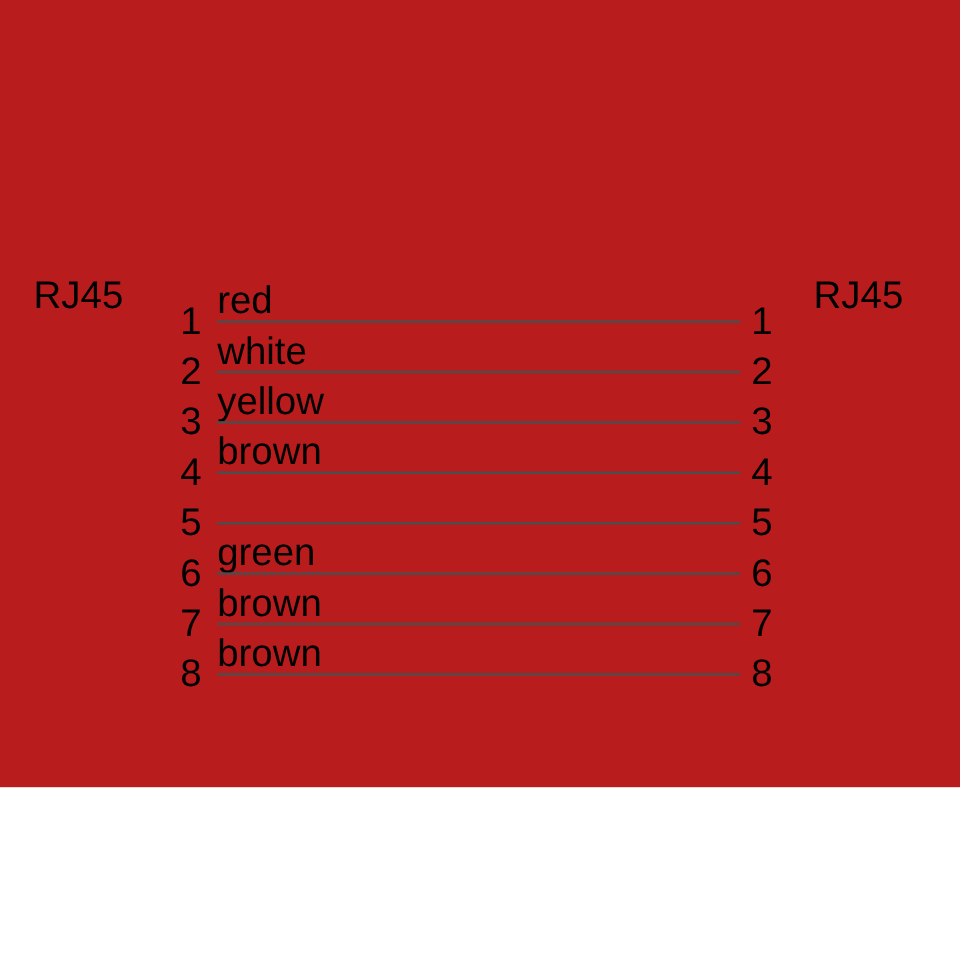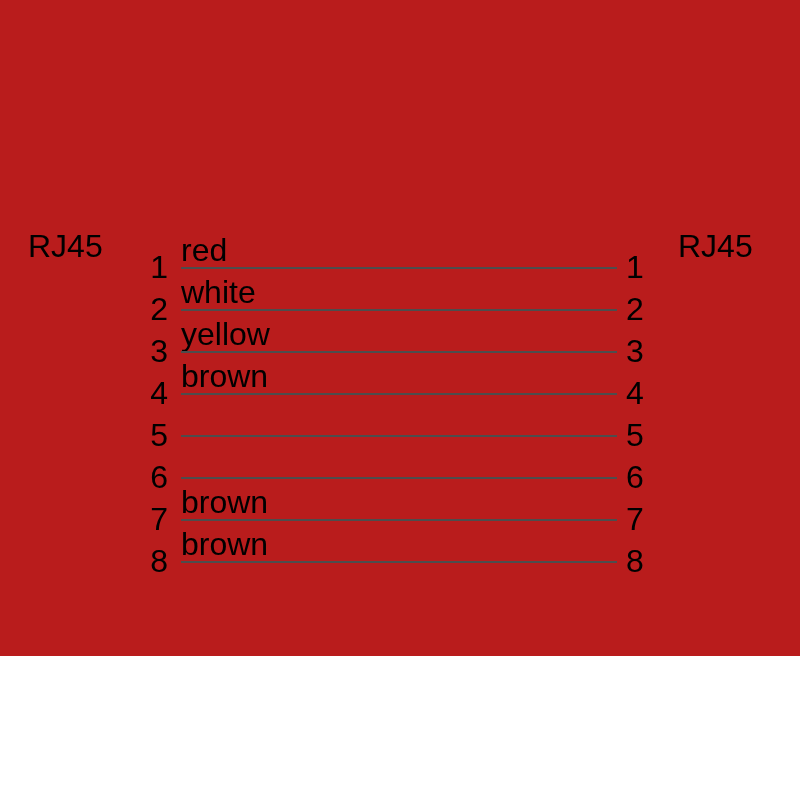--- a/index.html
+++ b/index.html
@@ -107,20 +107,21 @@
   </div>
 
   <div class="row r4">
     <span class="pin pin-left">5</span>
     <div class="wire-line"></div>
     <span class="pin pin-right">5</span>
   </div>
 
   <div class="row r5">
     <span class="pin pin-left">6</span>
+    <span class="wire-label">green</span>
     <div class="wire-line"></div>
     <span class="pin pin-right">6</span>
   </div>
 
   <div class="row r6">
     <span class="pin pin-left">7</span>
     <span class="wire-label">brown</span>
     <div class="wire-line"></div>
     <span class="pin pin-right">7</span>
   </div>

